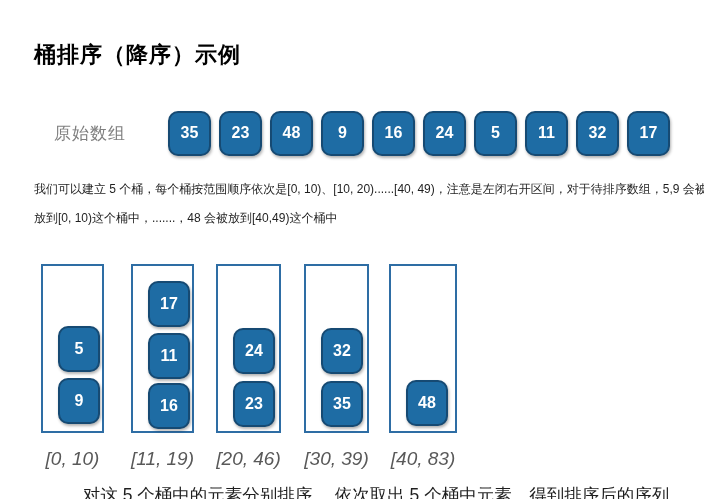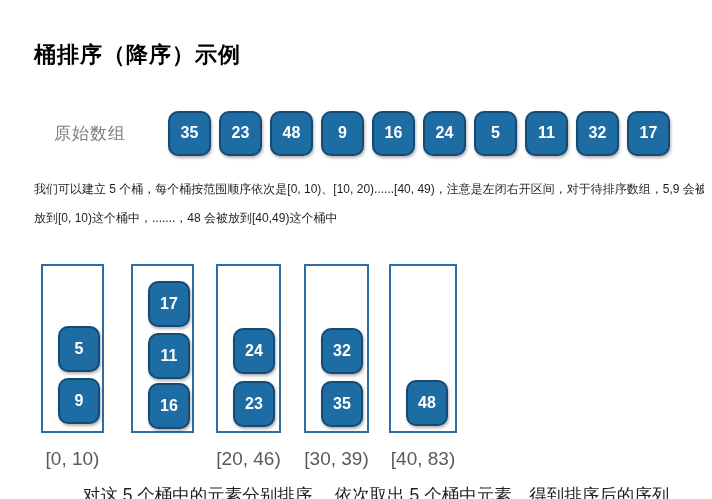--- a/index.html
+++ b/index.html
@@ -83,20 +83,21 @@
   .b3 .t1 { top: 62px; }  .b3 .t2 { top: 115px; }
   .b4 .t1 { top: 62px; }  .b4 .t2 { top: 115px; }
   .b5 .t1 { top: 114px; }
   .range-label {
     position: absolute;
     top: 424px;
     height: 24px;
     text-align: center;
     font-size: 19px;
     color: #595959;
+    font-style: italic;
   }
   .r1 { left: 13px;  width: 87px; }
   .r2 { left: 103px; width: 87px; }
   .r3 { left: 188px; width: 89px; }
   .r4 { left: 276px; width: 89px; }
   .r5 { left: 361px; width: 92px; }
   .footer-text {
     position: absolute;
     left: 10px; top: 459px;
     width: 700px;
@@ -153,20 +154,21 @@
   </div>
   <div class="bucket b4">
     <div class="tile t1">32</div>
     <div class="tile t2">35</div>
   </div>
   <div class="bucket b5">
     <div class="tile t1">48</div>
   </div>
 
   <div class="range-label r1">[0, 10)</div>
+  <div class="range-label r2">[11, 19)</div>
   <div class="range-label r3">[20, 46)</div>
   <div class="range-label r4">[30, 39)</div>
   <div class="range-label r5">[40, 83)</div>
 
   <div class="footer-text">对这 5 个桶中的元素分别排序。 依次取出 5 个桶中元素，得到排序后的序列</div>
 
   <div class="watermark">https://blog.csdn.net</div>
 
 </div>
 

